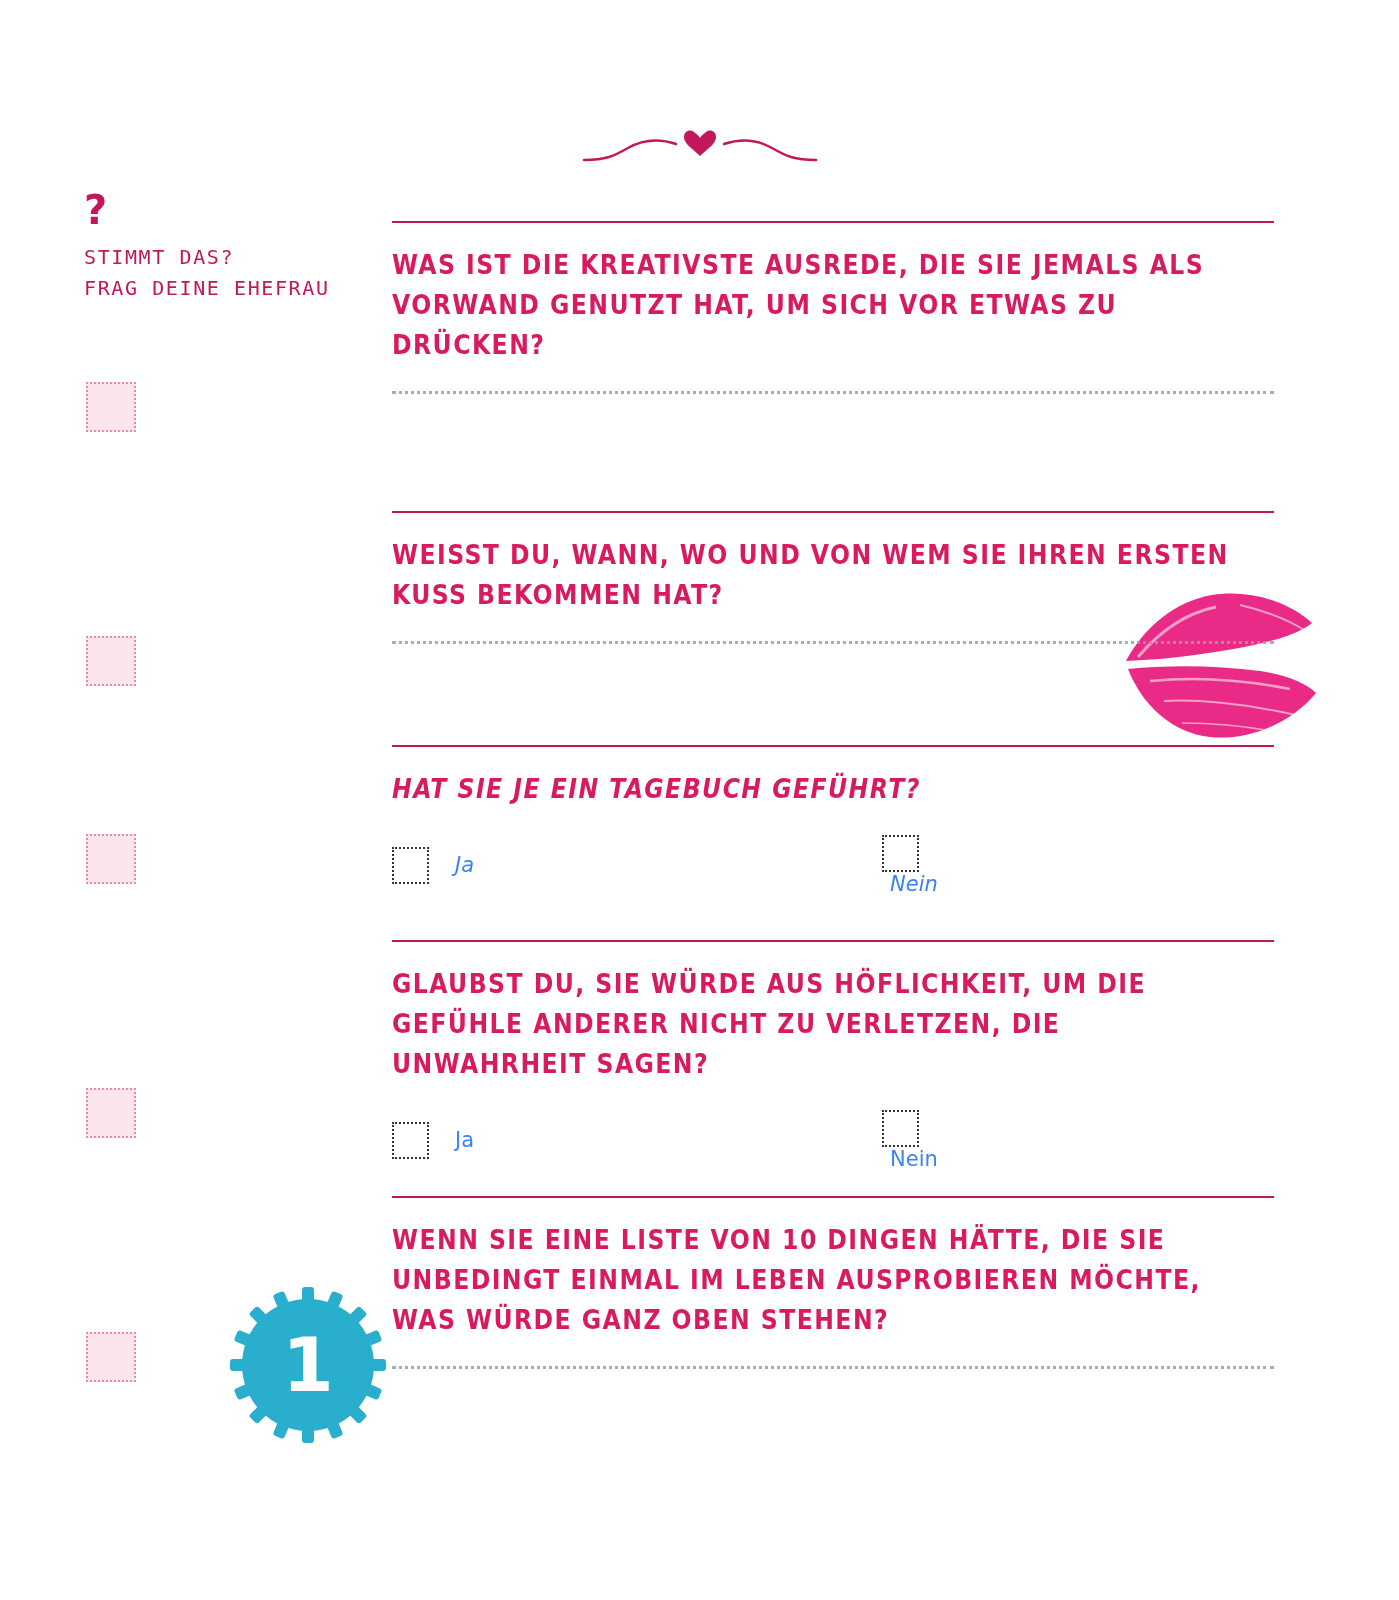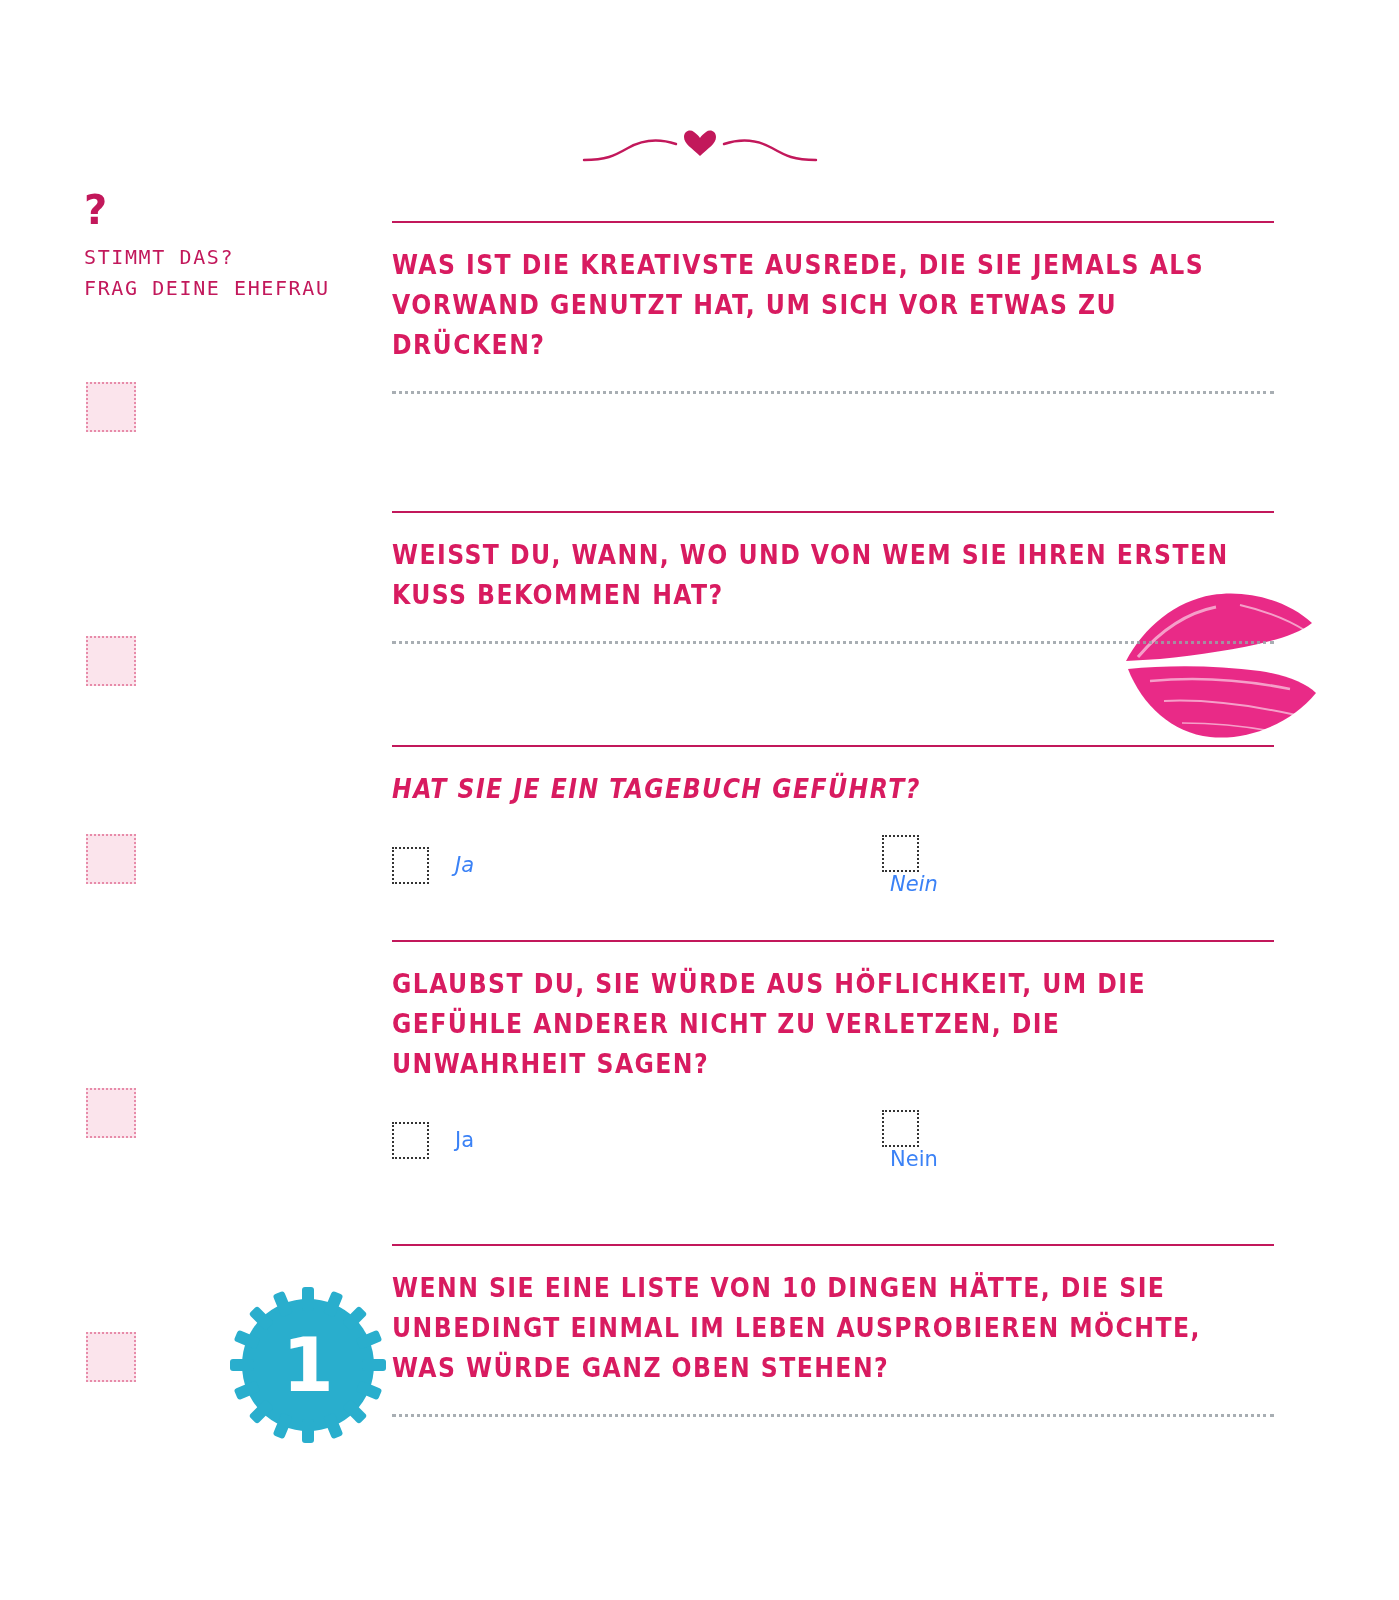--- a/index.html
+++ b/index.html
@@ -271,20 +271,20 @@
           <span class="checkbox"></span>
           <span class="yn-label">Ja</span>
         </div>
         <div class="yn-item second">
           <span class="checkbox"></span>
           <span class="yn-label">Nein</span>
         </div>
       </div>
     </div>
 
-    <div class="qblock" style="top:1196px;margin-top:48px;">
+    <div class="qblock" style="top:1196px;">
       <div class="rule"></div>
       <div class="qtext">WENN SIE EINE LISTE VON 10 DINGEN HÄTTE, DIE SIE UNBEDINGT EINMAL IM LEBEN AUSPROBIEREN MÖCHTE, WAS WÜRDE GANZ OBEN STEHEN?</div>
       <div class="dotline"></div>
     </div>
 
   </div>
 </div>
 
 </body></html>

